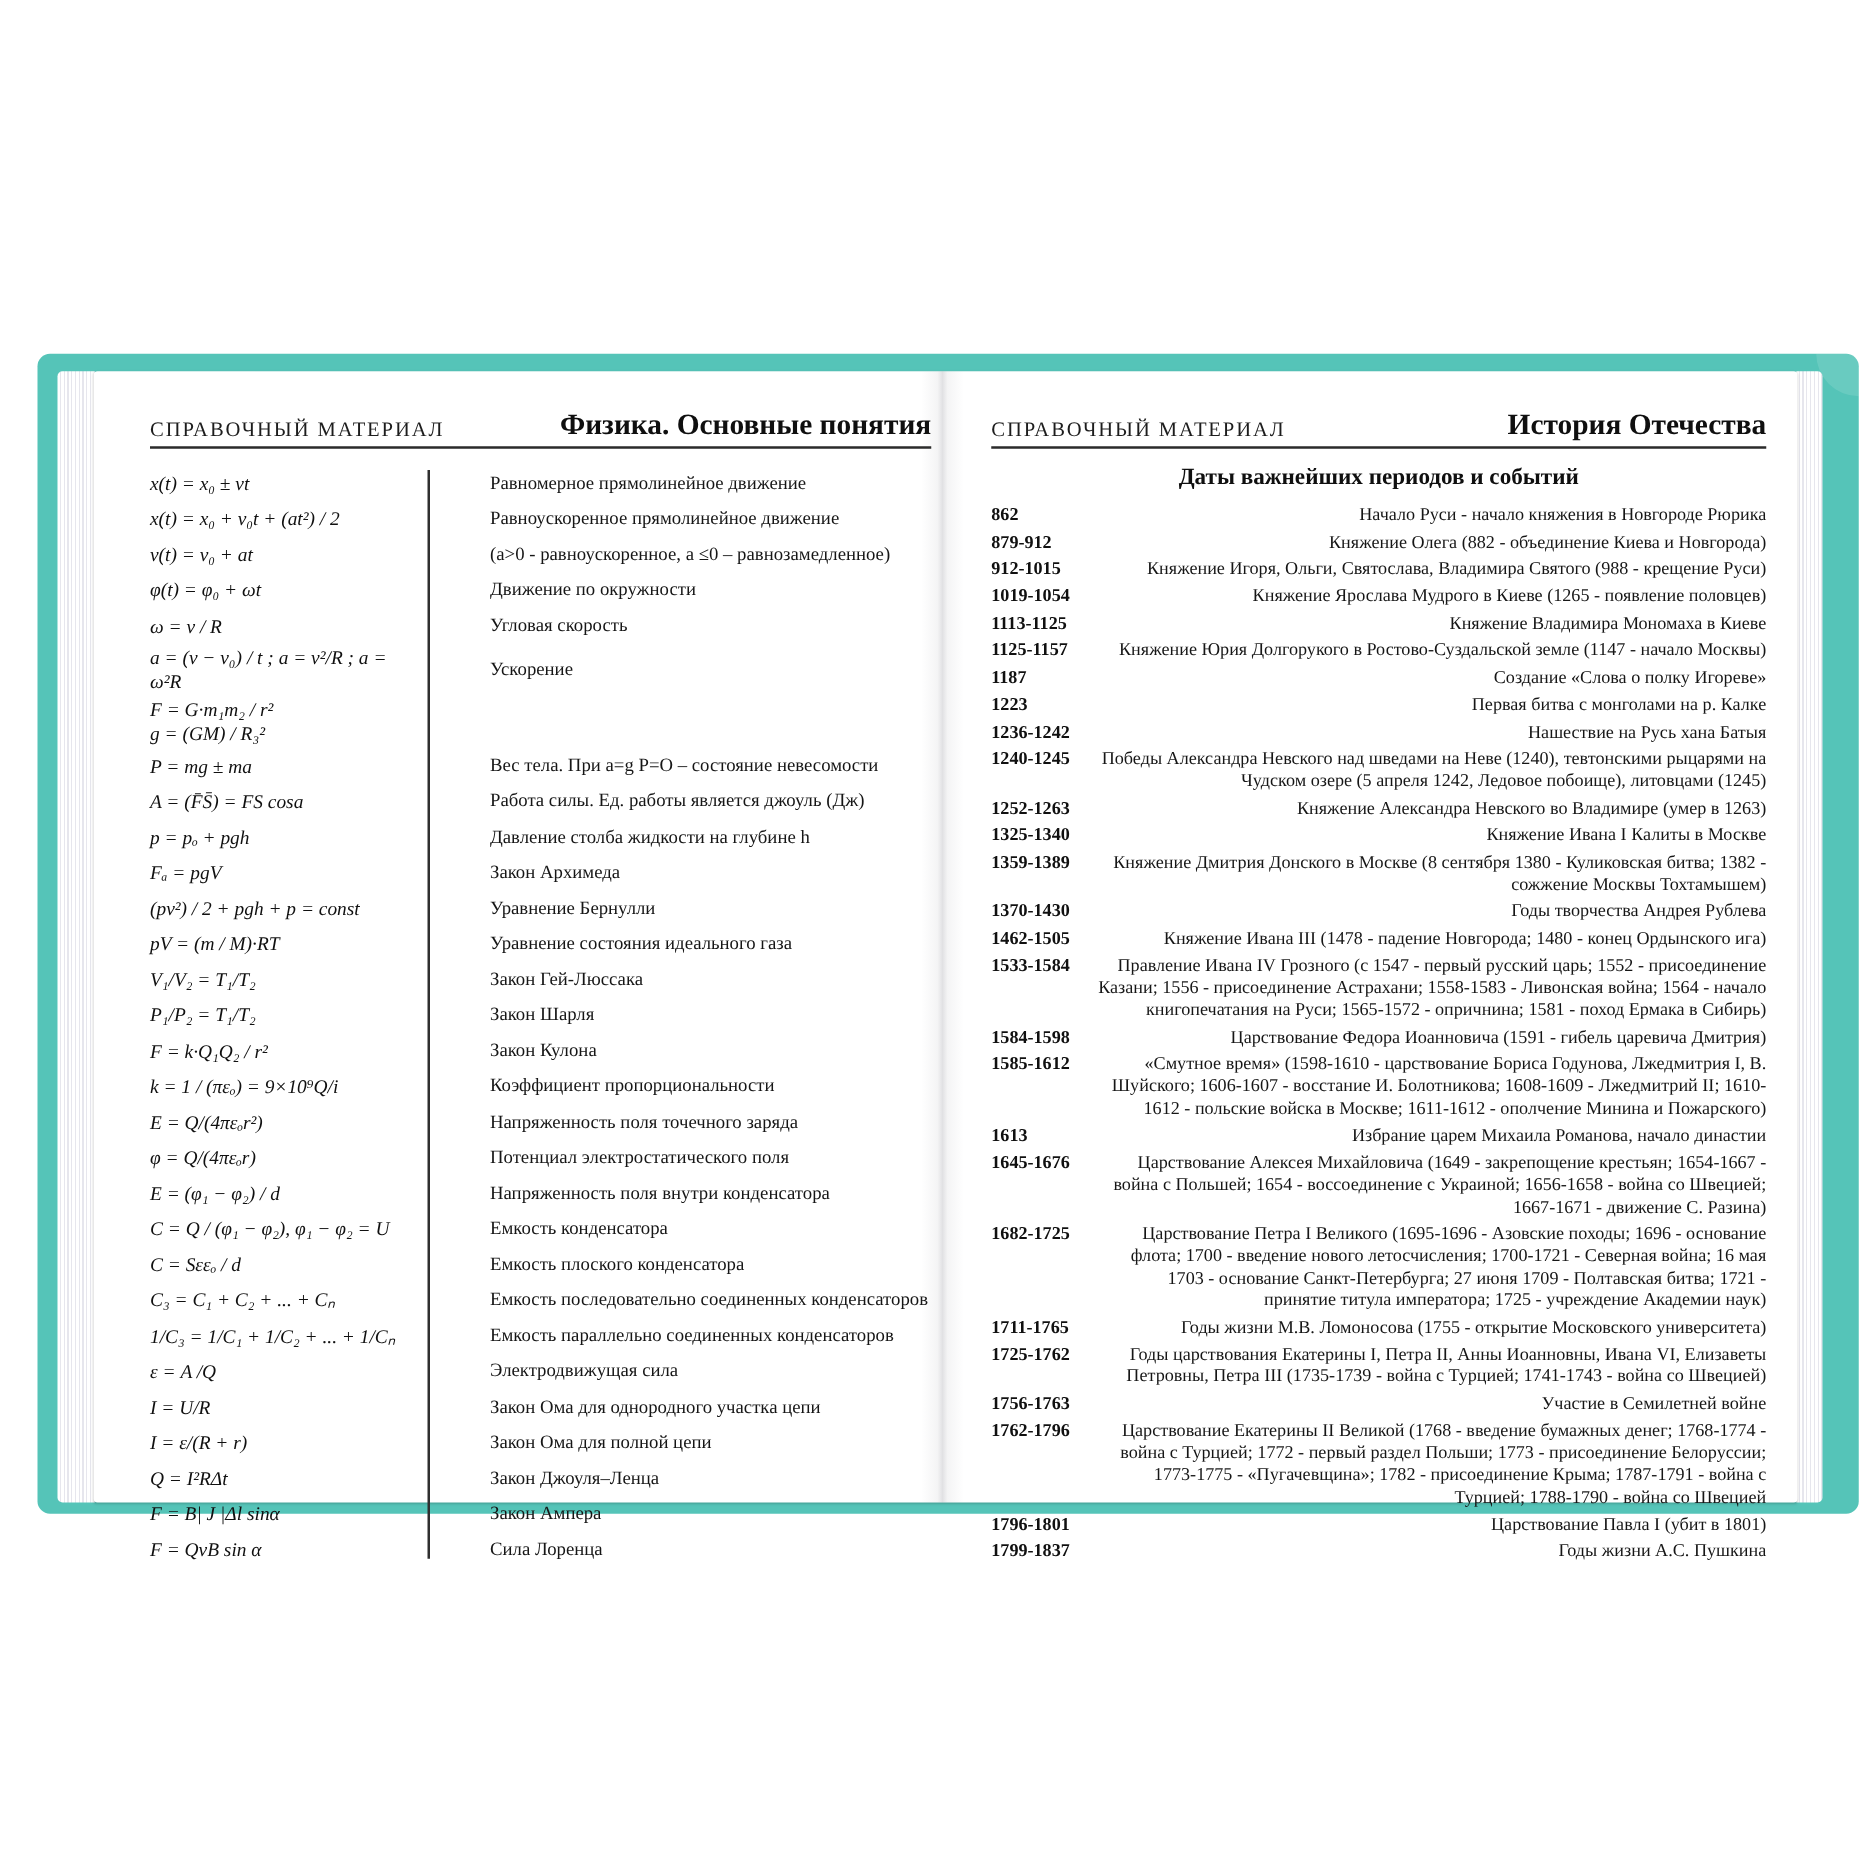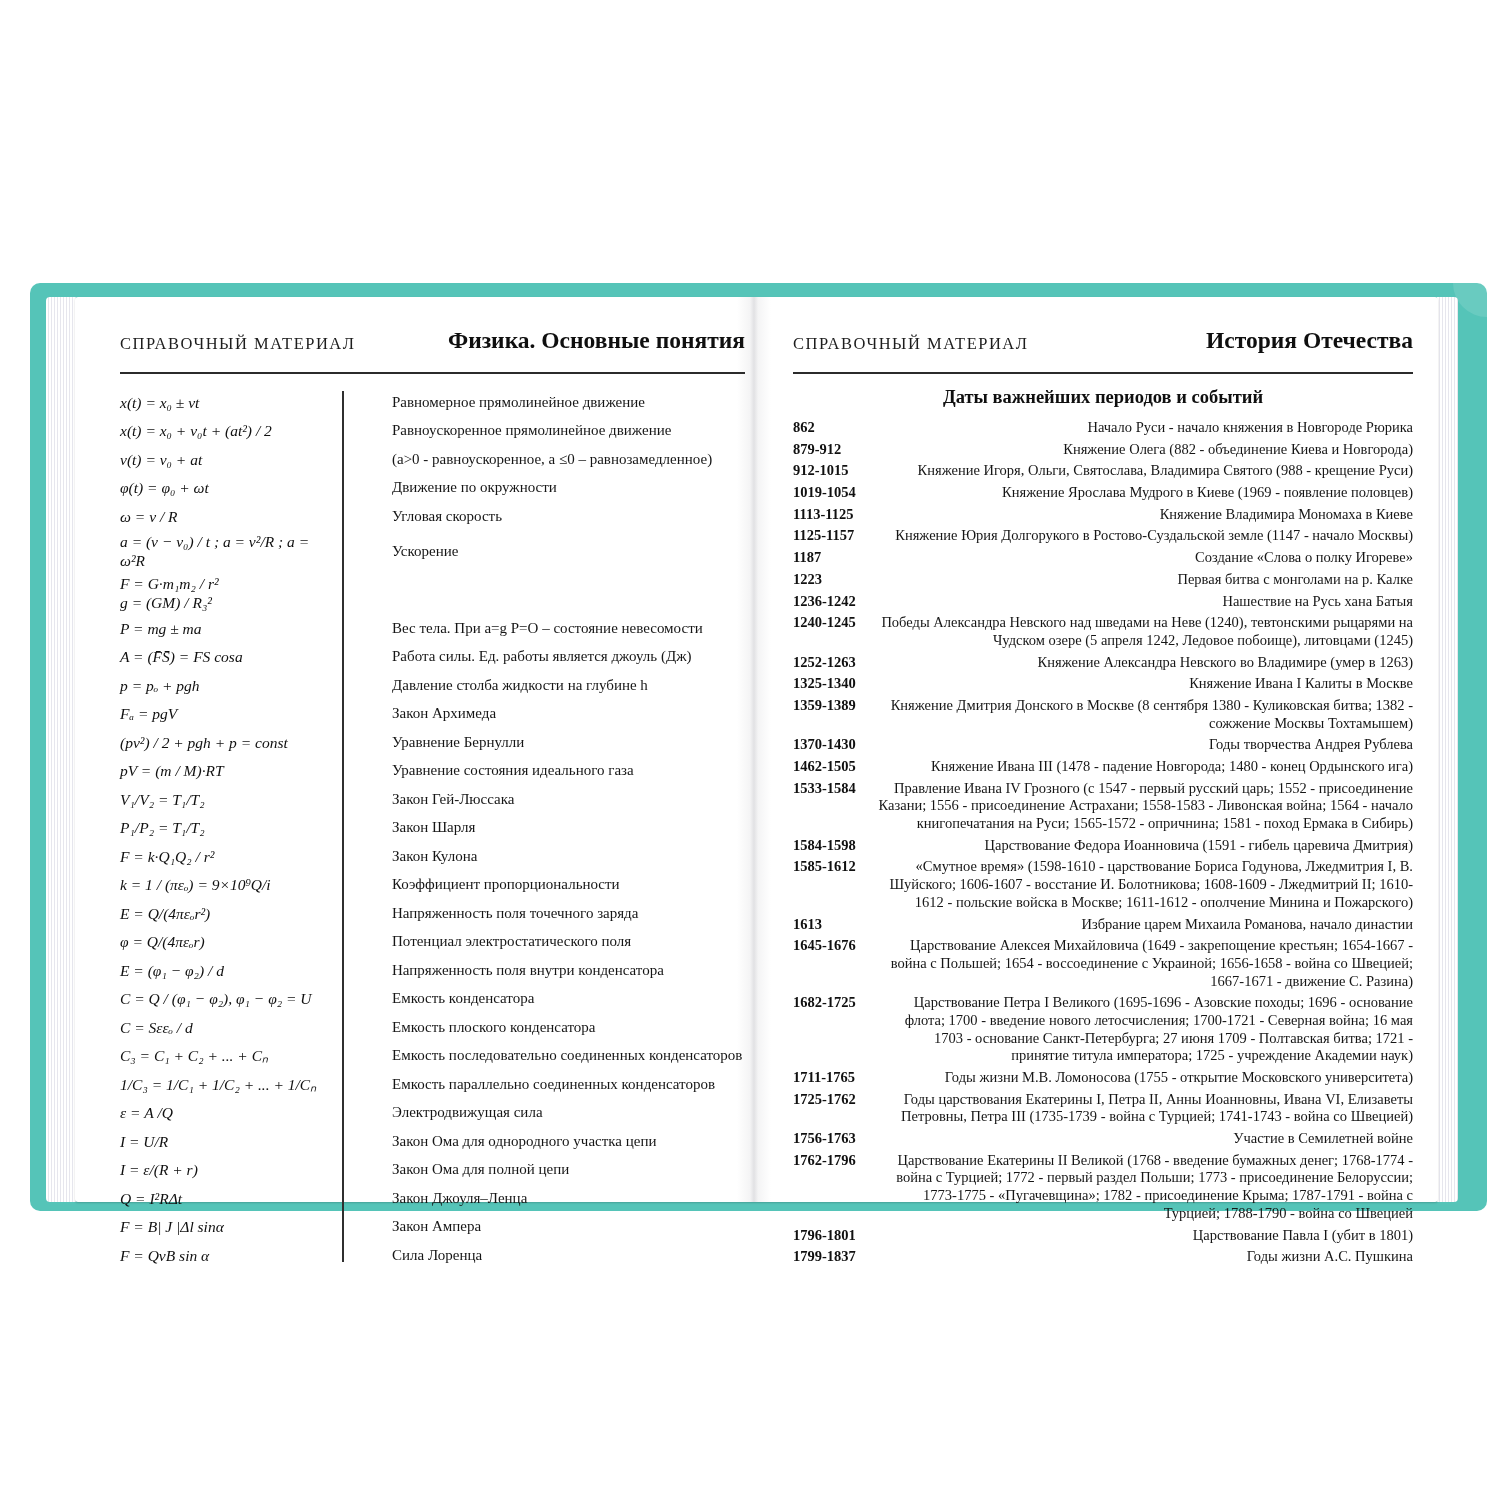--- a/index.html
+++ b/index.html
@@ -36,21 +36,21 @@
     position:absolute;left:737px;top:297px;width:34px;height:905px;
     background:linear-gradient(to right,rgba(0,0,0,0) 0%,rgba(70,70,85,0.06) 38%,rgba(70,70,85,0.16) 50%,rgba(70,70,85,0.06) 62%,rgba(0,0,0,0) 100%);
   }
 
   .page{position:absolute;top:297px;height:905px;box-sizing:border-box;}
   .page-left{left:75px;width:678px;padding:30px 8px 0 45px;}
   .page-right{left:753px;width:685px;padding:30px 25px 0 40px;}
 
   .page-head{
     display:flex;justify-content:space-between;align-items:flex-end;
-    border-bottom:2px solid #2b2b2b;padding-bottom:18px;
+    border-bottom:2px solid #2b2b2b;padding-bottom:3px;
   }
   .kicker{font-size:16.5px;letter-spacing:1.5px;color:#1d1d1d;white-space:nowrap;}
   .ptitle{font-size:23.5px;font-weight:bold;color:#0f0f0f;white-space:nowrap;}
 
   
   .formula-table{position:relative;margin-top:14px;}
   .formula-table .vline{
     position:absolute;left:222px;top:3px;bottom:8px;width:1.5px;background:#2f2f2f;
   }
   .frow{display:flex;align-items:center;min-height:25.5px;padding:1.5px 0;}
@@ -226,21 +226,21 @@
         <div class="hrow">
           <div class="hdate">879-912</div>
           <div class="htext">Княжение Олега (882 - объединение Киева и Новгорода)</div>
         </div>
         <div class="hrow">
           <div class="hdate">912-1015</div>
           <div class="htext">Княжение Игоря, Ольги, Святослава, Владимира Святого (988 - крещение Руси)</div>
         </div>
         <div class="hrow">
           <div class="hdate">1019-1054</div>
-          <div class="htext">Княжение Ярослава Мудрого в Киеве (1969 - появление половцев)</div>
+          <div class="htext">Княжение Ярослава Мудрого в Киеве (1265 - появление половцев)</div>
         </div>
         <div class="hrow">
           <div class="hdate">1113-1125</div>
           <div class="htext">Княжение Владимира Мономаха в Киеве</div>
         </div>
         <div class="hrow">
           <div class="hdate">1125-1157</div>
           <div class="htext">Княжение Юрия Долгорукого в Ростово-Суздальской земле (1147 - начало Москвы)</div>
         </div>
         <div class="hrow">

